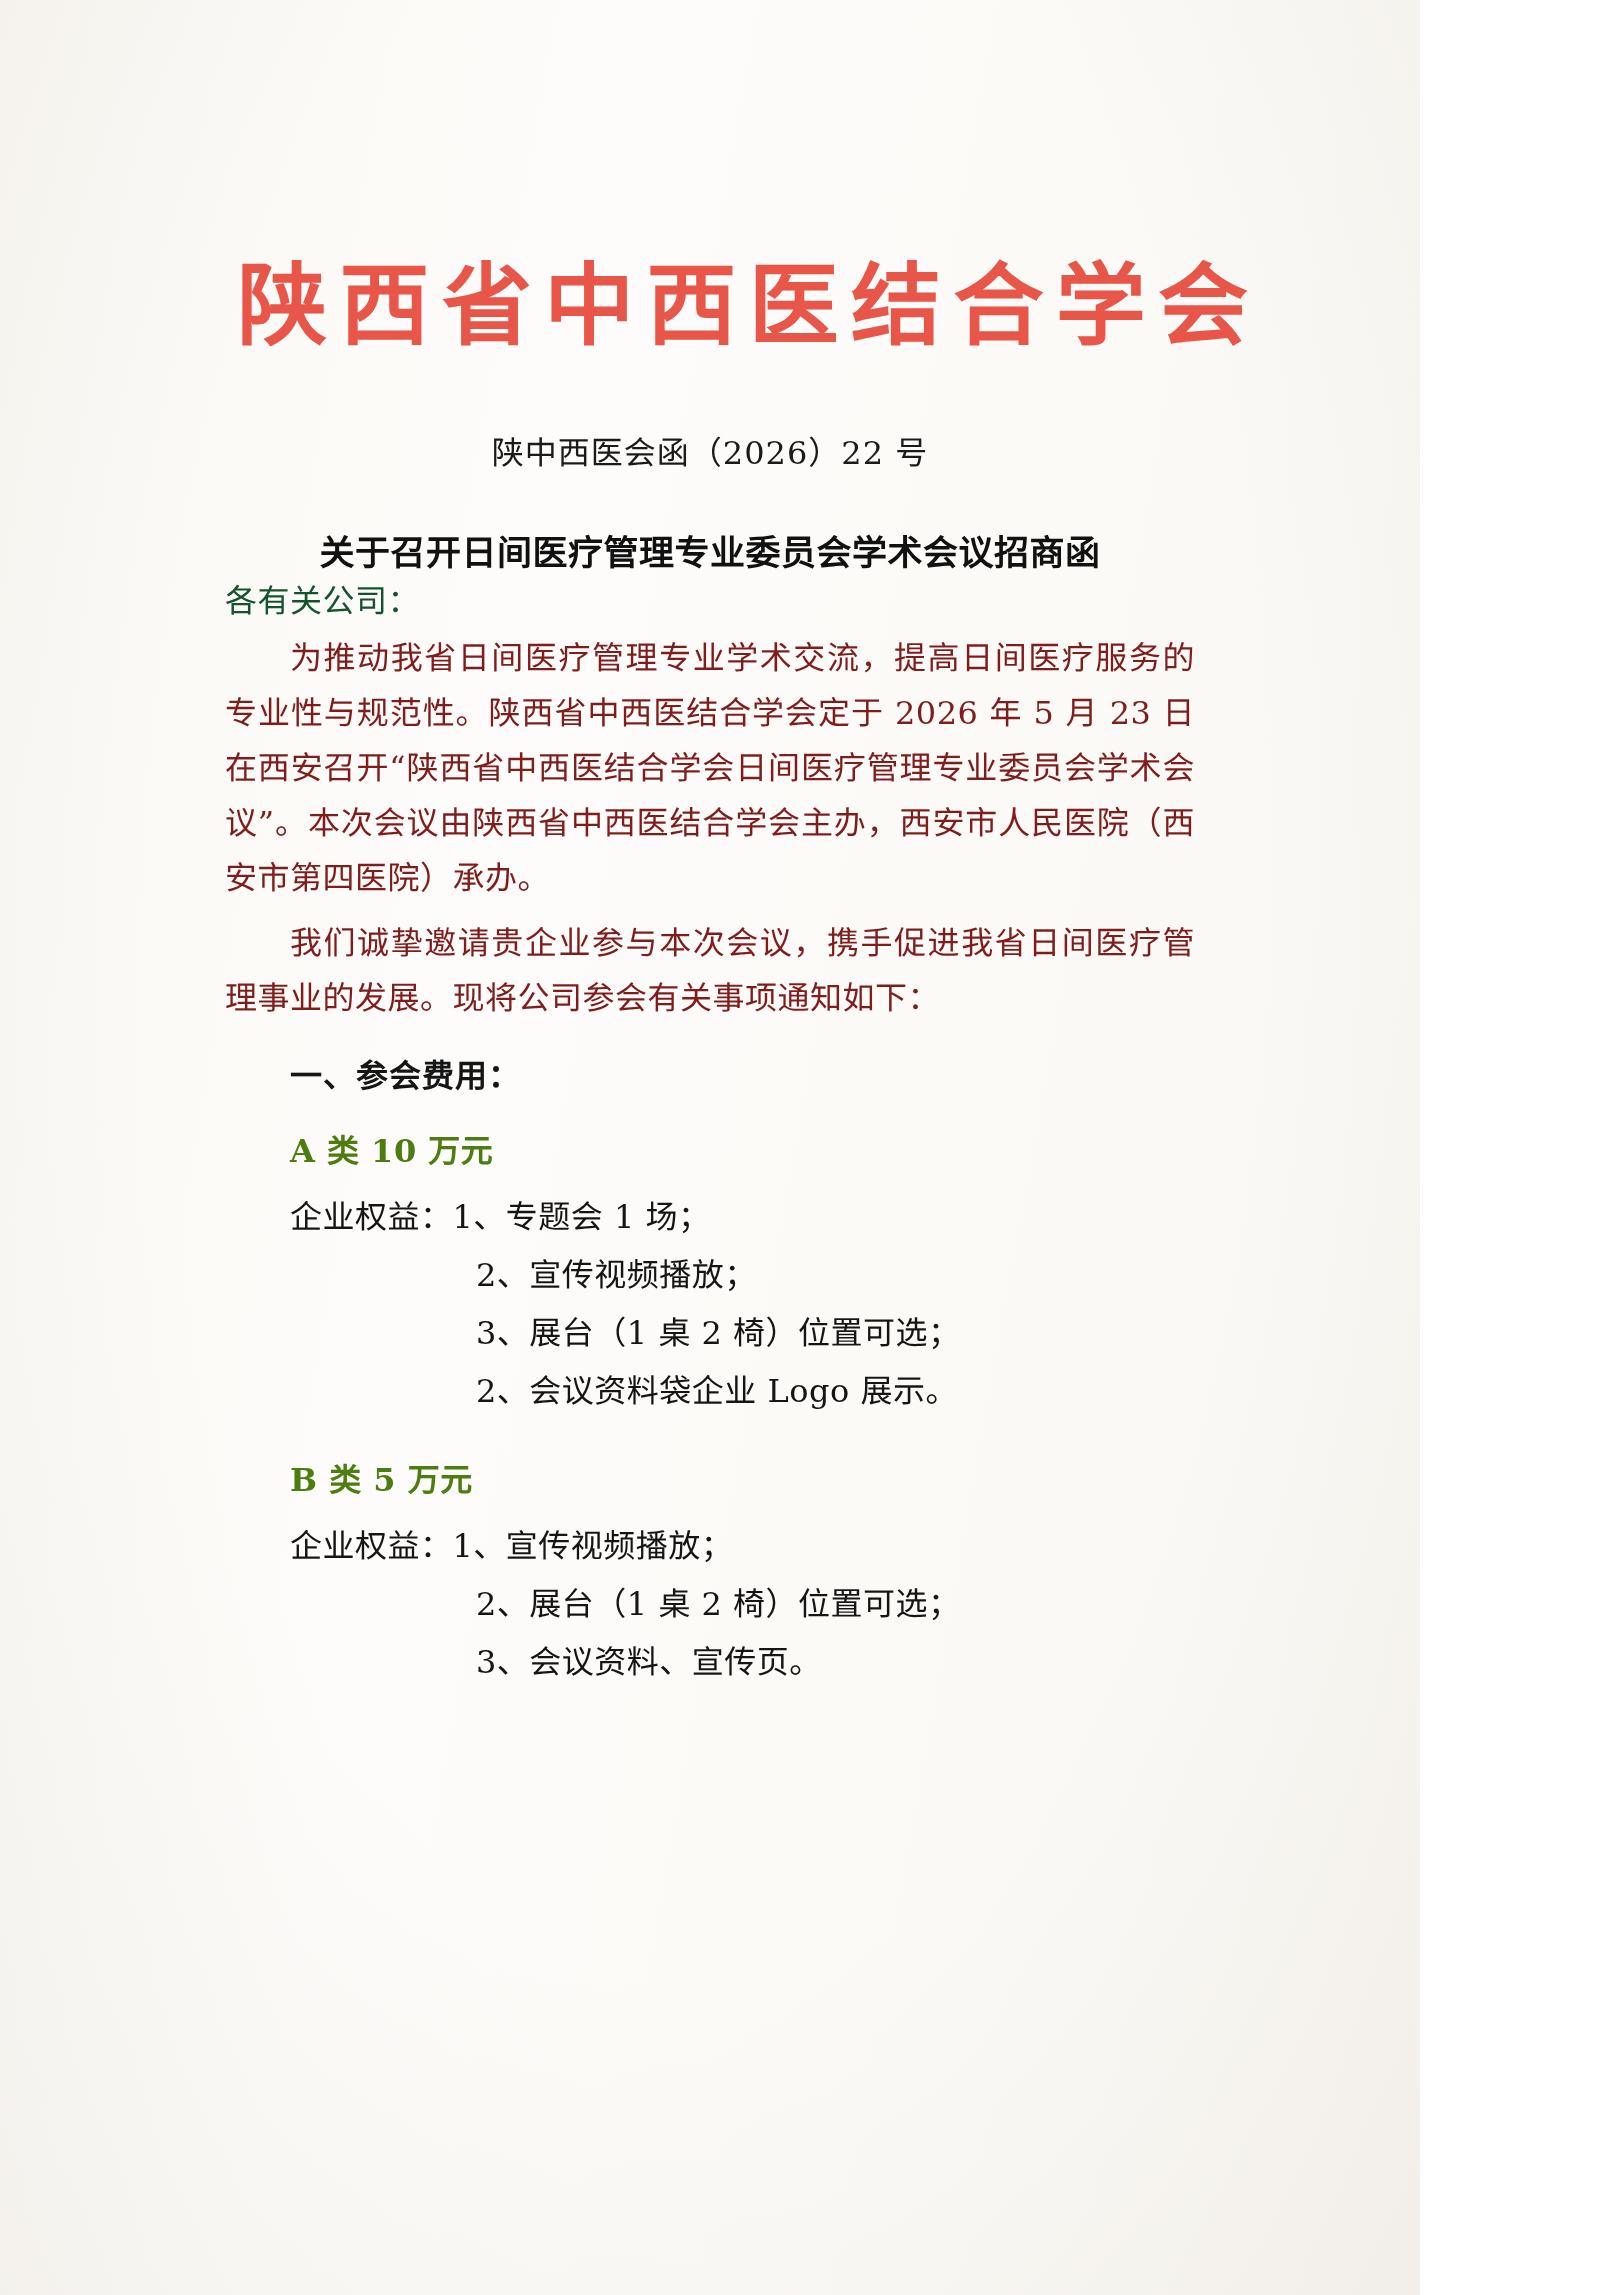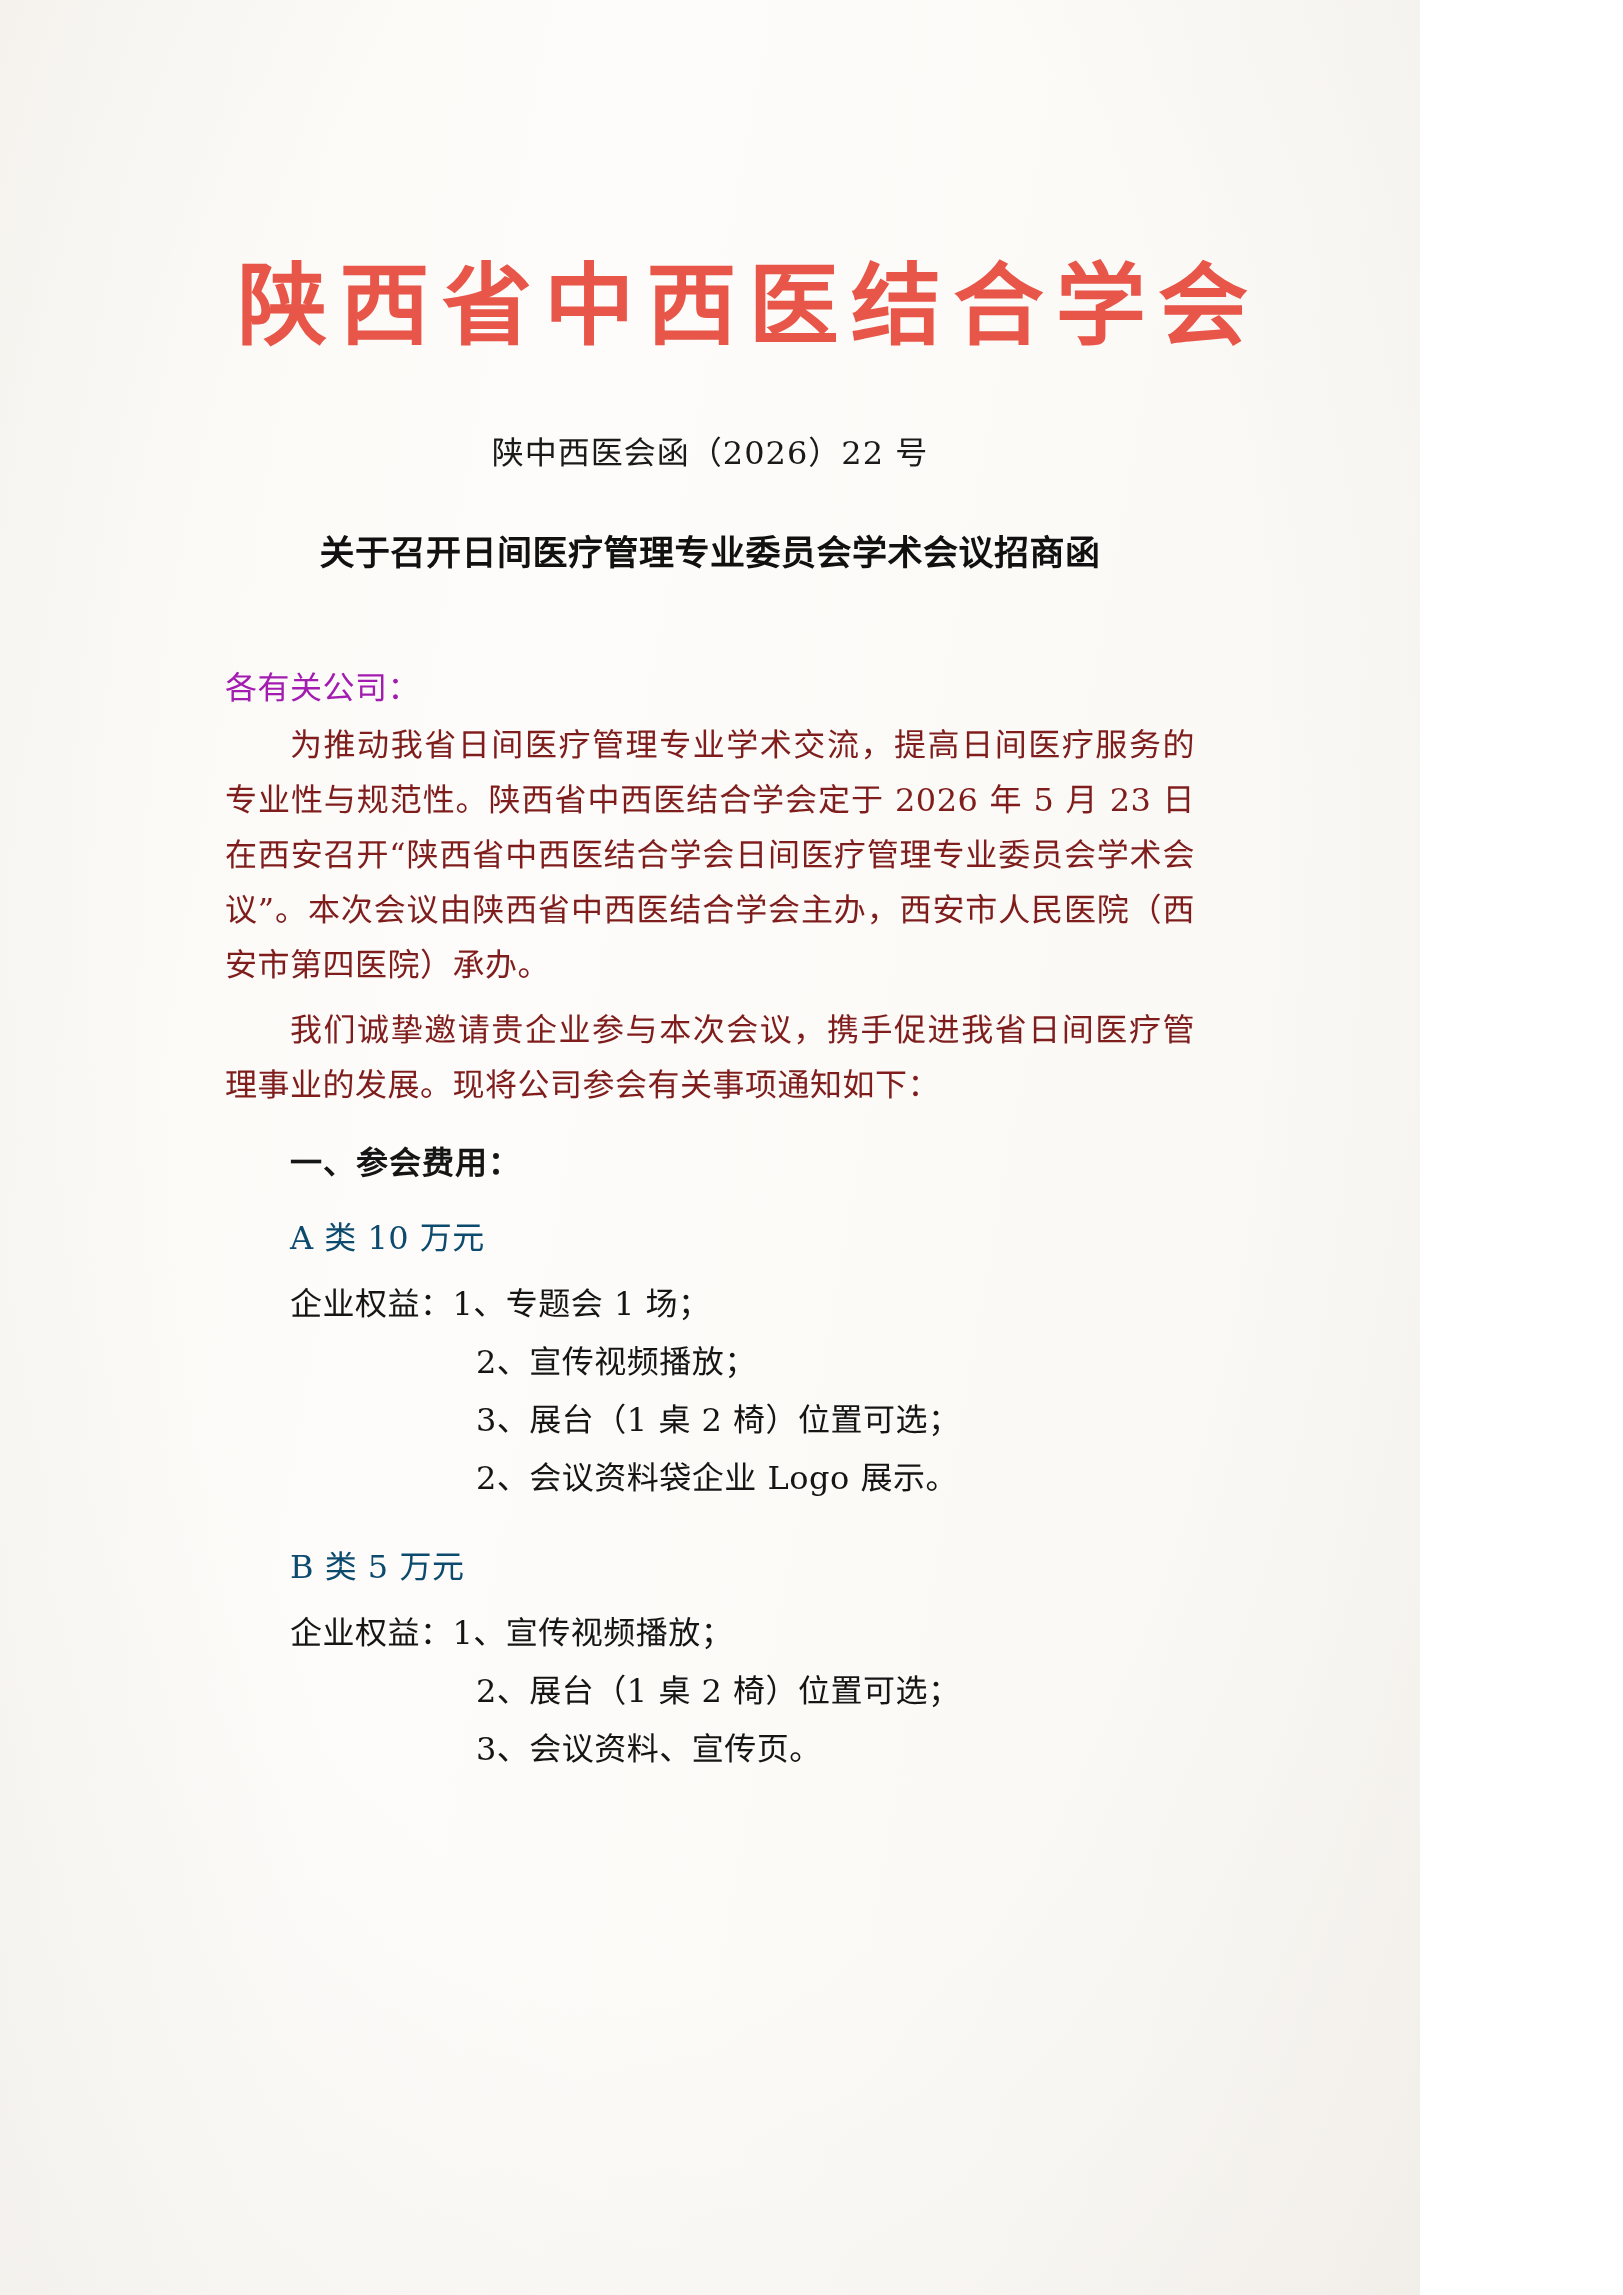--- a/index.html
+++ b/index.html
@@ -58,23 +58,22 @@
   .doc-title {
     text-align: center;
     margin-top: 51px;
     font-size: 35px;
     font-weight: bold;
     letter-spacing: 0.5px;
     color: #111111;
   }
 
   .salutation {
-    margin-top: 87px;
     font-size: 32px;
-    color: #a21caf;
+    color: #14532d;
     letter-spacing: 0.5px;
   }
 
   .para {
     margin-top: 10px;
     font-size: 32px;
     line-height: 1.72;
     color: #7f1d1d;
     text-indent: 65px;
     letter-spacing: 0.5px;
@@ -88,23 +87,24 @@
     color: #151515;
     text-indent: 65px;
     font-weight: bold;
     letter-spacing: 1px;
   }
 
   .tier-head {
     margin-top: 20.5px;
     font-size: 32px;
     line-height: 1.72;
-    color: #0c4a6e;
+    color: #4d7c0f;
     text-indent: 65px;
     letter-spacing: 0.5px;
+    font-weight: bold;
   }
 
   .benefit-first {
     margin-top: 11px;
     font-size: 32px;
     line-height: 1.72;
     color: #151515;
     text-indent: 65px;
     letter-spacing: 0.5px;
   }

